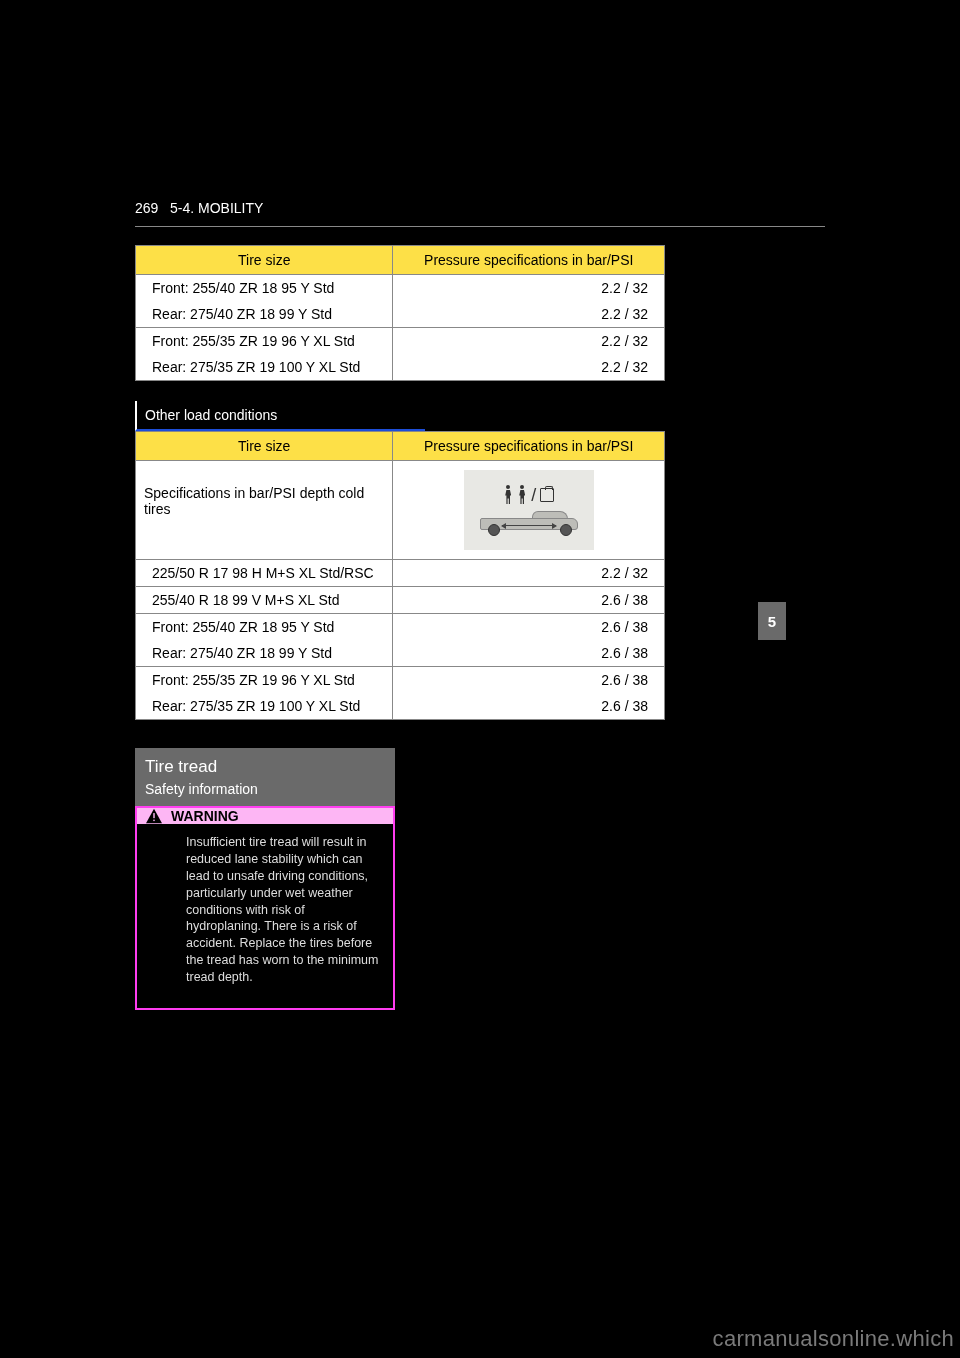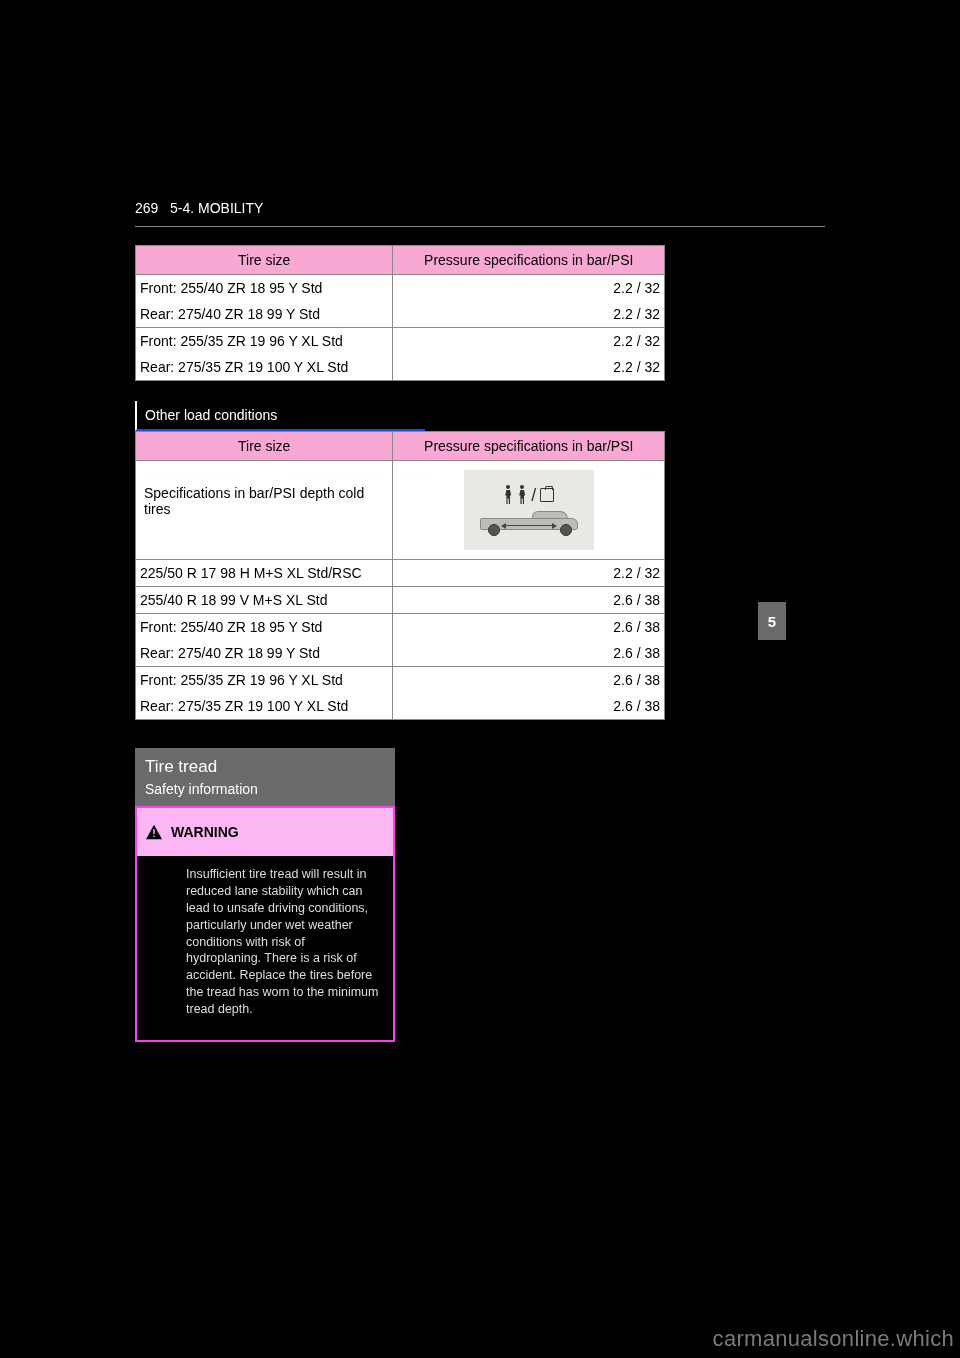--- a/index.html
+++ b/index.html
@@ -29,28 +29,28 @@
     margin-bottom: 18px;
   }
   table.data {
     width: 530px;
     border-collapse: collapse;
     font-size: 14px;
     color: #000;
     background: #fff;
   }
   table.data th {
-    background: #f9a8d4;
+    background: #fde047;
     font-weight: normal;
     padding: 6px 6px;
     border: 1px solid #888;
     text-align: center;
   }
   table.data td {
-    padding: 5px 4px;
+    padding: 5px 16px;
     border-left: 1px solid #888;
     border-right: 1px solid #888;
     vertical-align: top;
     background: #fff;
   }
   table.data tr.group-start td { border-top: 1px solid #888; }
   table.data tr.group-end td { border-bottom: 1px solid #888; }
   table.data tr.last-row td { border-bottom: 1px solid #888; }
   table.data td.center { text-align: right; }
   .col-size { width: 258px; }
@@ -189,21 +189,21 @@
   .warning-box {
     border: 2.5px solid #ff3df0;
     background: #000;
     color: #fff;
   }
   .warning-head {
     background: #fdb6f4;
     color: #000;
     font-weight: bold;
     font-size: 14px;
-    padding: 16px 8px;
+    padding: 0 8px;
     display: flex;
     align-items: center;
     gap: 8px;
   }
   .warn-icon {
     width: 18px; height: 16px;
     display: inline-block;
   }
   .warn-icon svg { width: 100%; height: 100%; display: block; }
   .warning-body {

